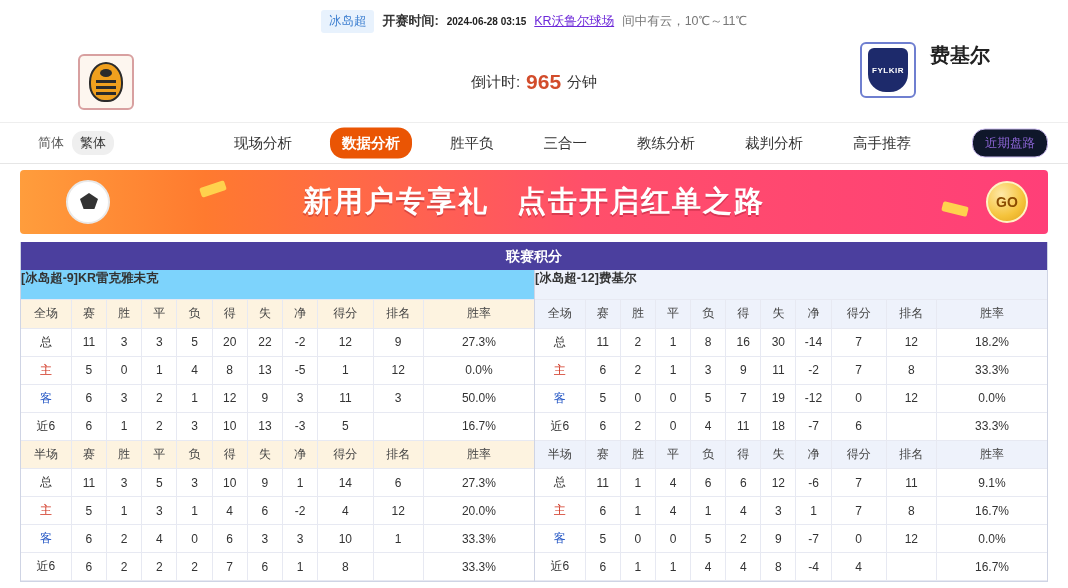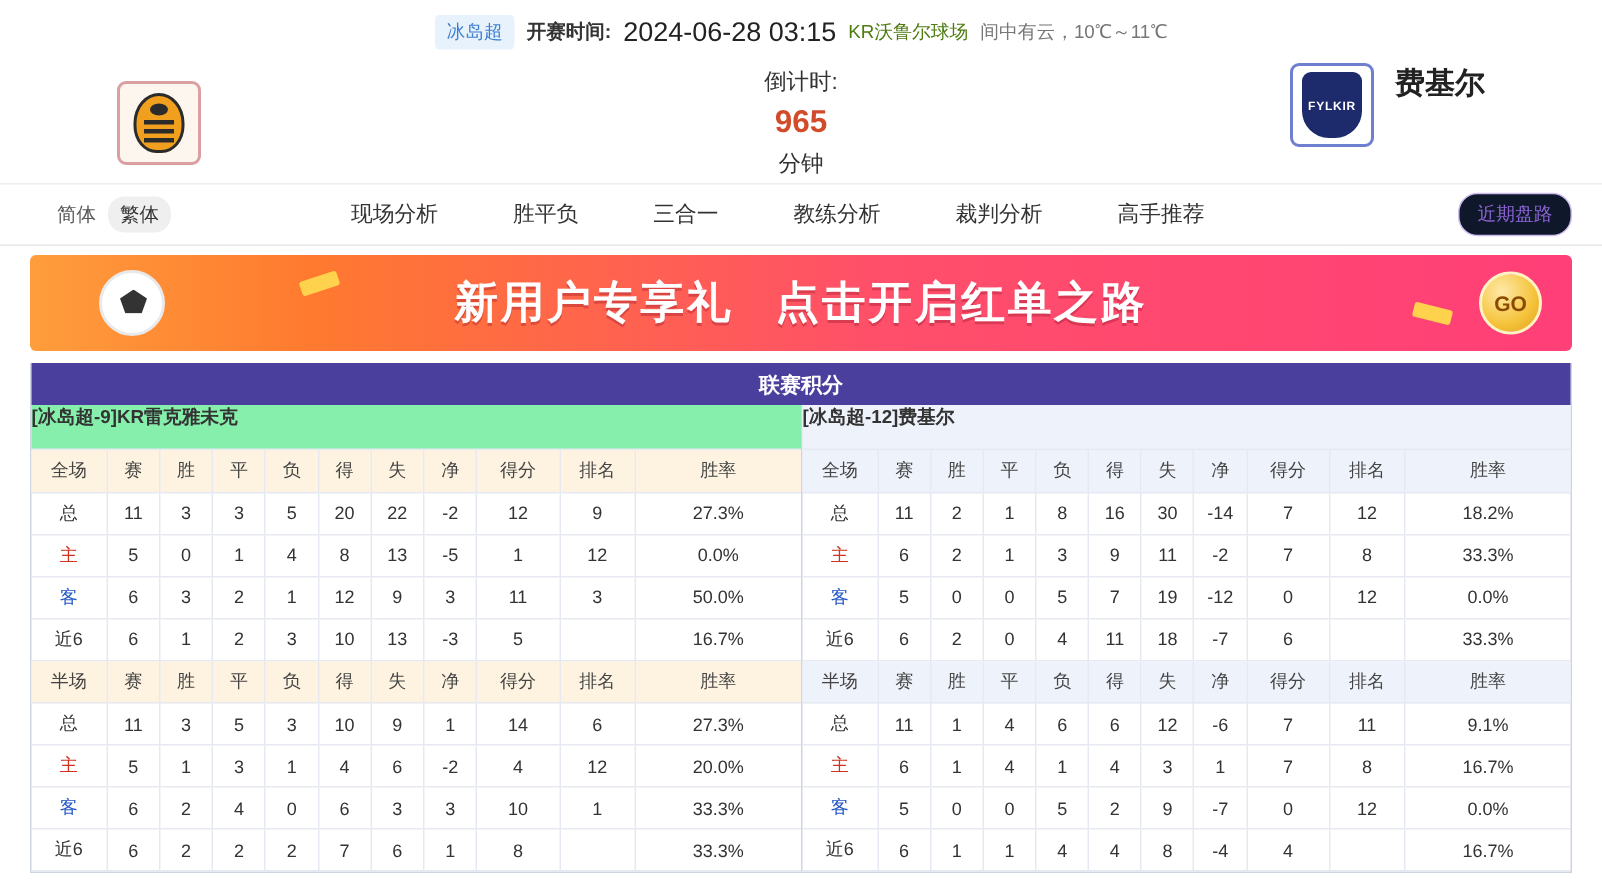--- a/index.html
+++ b/index.html
@@ -21,22 +21,22 @@
     color: #333;
   }
   .league-tag {
     background: #e8f2fd;
     color: #3d7fd0;
     border-radius: 3px;
     padding: 3px 8px;
     font-size: 12.5px;
   }
   .kick-label { color: #333; font-weight: bold; font-size: 13px; }
-  .kick-time { color: #222; font-weight: normal; font-size: 18px; }
-  .venue { color: #4d7c0f; font-size: 12.5px; }
+  .kick-time { color: #222; font-weight: bold; font-size: 10px; }
+  .venue { color: #6d28d9; font-size: 12.5px; text-decoration: underline; }
   .weather { color: #777; font-size: 12.5px; }
 
   
   .teams {
     height: 80px;
     display: flex; align-items: center;
     position: relative;
   }
   .team-left {
     position: absolute; left: 78px; top: 0; height: 80px;
@@ -76,21 +76,21 @@
   .crest-away {
     width: 40px; height: 44px;
     background: #1d2a6b;
     border-radius: 6px 6px 18px 18px;
     display: flex; align-items: center; justify-content: center;
     color: #fff; font-size: 8px; font-weight: bold;
     letter-spacing: .5px;
   }
   .countdown {
     position: absolute; left: 0; right: 0; top: 0; height: 80px;
-    display: flex; align-items: center; justify-content: center; gap: 6px; flex-direction: column;
+    display: flex; align-items: center; justify-content: center; gap: 6px;
   }
   .cd-label { font-size: 15px; color: #333; }
   .cd-value { font-size: 21px; color: #d24c2b; font-weight: bold; }
   .cd-unit  { font-size: 15px; color: #333; }
 
   
   .navrow {
     height: 42px; border-top: 1px solid #eee; border-bottom: 1px solid #e6e6e6;
     position: relative; display: flex; align-items: center;
   }
@@ -165,21 +165,21 @@
   .half { width: 50%; }
   .half + .half { border-left: 1px solid #cfd4e4; }
   table { width: 100%; border-collapse: collapse; table-layout: fixed; }
   td, th { font-size: 12px; color: #333; text-align: center; height: 28px;
            border-bottom: 1px solid #e7e9f2; border-right: 1px solid #e7e9f2; }
   td:last-child, th:last-child { border-right: none; }
   .team-head {
     background: #fdf3e0; font-size: 12.5px; font-weight: bold; color: #333;
     height: 30px; border-bottom: 1px solid #e7e9f2;
   }
-  .head-left { background: #86efac; }
+  .head-left { background: #7dd3fc; }
   .head-right { background: #eef2fb; }
   thead.hdr-left th { background: #fdf3e0; font-weight: normal; color: #444; }
   thead.hdr-right th { background: #eef2fb; font-weight: normal; color: #444; }
   .lbl { color: #333; }
   .lbl-home { color: #d0321f; }
   .lbl-away { color: #2255c4; }
   .col-w { width: 7%; }
   .col-lbl { width: 10%; }
   .col-score { width: 11%; margin-top: 40px; }
   .col-rank { width: 10%; }
@@ -219,20 +219,21 @@
     </div>
   </div>
 
   <div class="navrow">
     <div class="lang-switch">
       <span class="lang-item">简体</span>
       <span class="lang-item active">繁体</span>
     </div>
     <div class="nav-tabs">
       <span class="nav-tab">现场分析</span>
+      <span class="nav-tab active">数据分析</span>
       <span class="nav-tab">胜平负</span>
       <span class="nav-tab">三合一</span>
       <span class="nav-tab">教练分析</span>
       <span class="nav-tab">裁判分析</span>
       <span class="nav-tab">高手推荐</span>
     </div>
     <div class="recent-btn">近期盘路</div>
   </div>
 
   <div class="banner">

